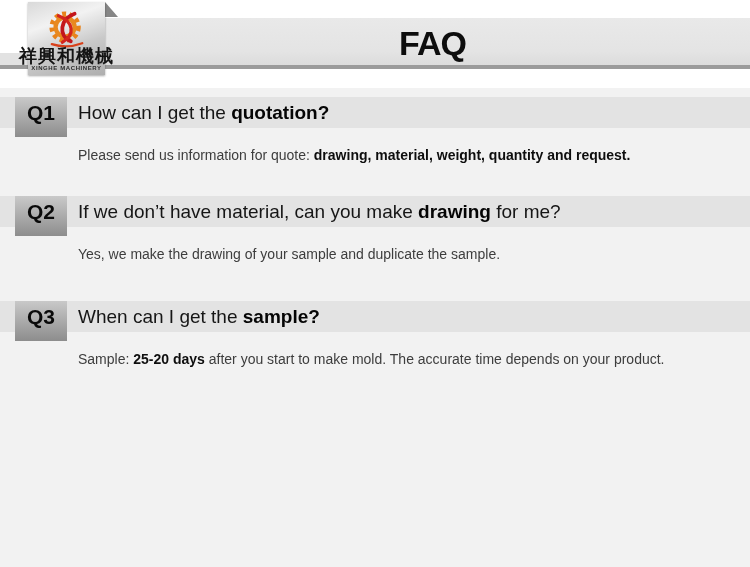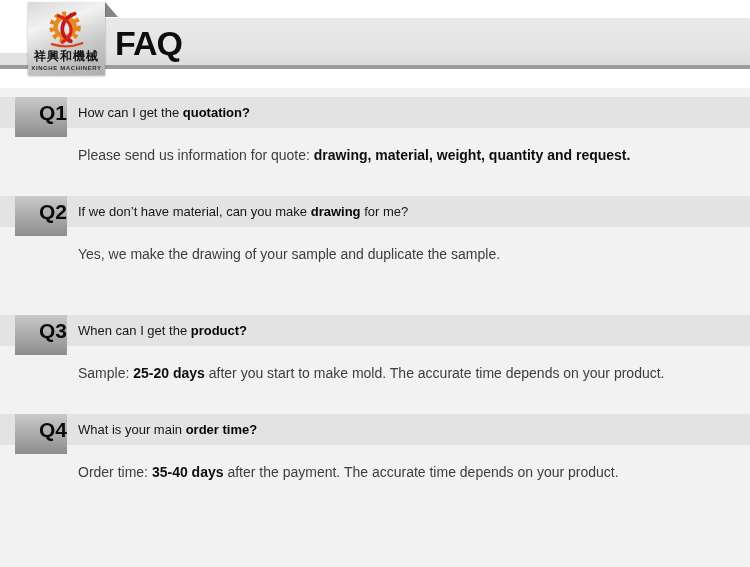--- a/index.html
+++ b/index.html
@@ -30,20 +30,21 @@
     background: #e2e2e2;
     border-bottom: 4px solid var(--title-bar-border, #9b9b9b);
   }
   .faq-title {
     padding-left: 87px;
     line-height: 50px;
     font-size: 34px;
     font-weight: 700;
     letter-spacing: -1px;
     color: #0d0d0d;
+    text-align: center;
   }
   .logo-plate {
     position: absolute;
     left: 28px; top: 2px;
     width: 77px; height: 73px;
     z-index: 2;
     background: linear-gradient(160deg, #d9d9d9 0%, #f2f2f2 30%, #c9c9c9 62%, #aeaeae 100%);
     box-shadow: 0 1px 2px rgba(0,0,0,0.35);
     display: flex;
     flex-direction: column;
@@ -54,21 +55,21 @@
   .corner-fold {
     position: absolute;
     left: 105px; top: 2px;
     width: 13px; height: 15px;
     background: #868686;
     clip-path: polygon(0 0, 100% 100%, 0 100%);
     z-index: 1;
   }
   .logo-gear { width: 44px; height: 38px; margin-bottom: 1px; }
   .brand-cn {
-    font-size: 12px;
+    font-size: 18px;
     font-weight: 700;
     color: #141414;
     letter-spacing: 1px;
     line-height: 15px;
     white-space: nowrap;
   }
   .brand-en {
     font-size: 6px;
     font-weight: 700;
     color: #2b2b2b;
@@ -77,43 +78,43 @@
     white-space: nowrap;
   }
 
   
   main {
     height: 479px;
     padding-top: 9px;
     background: var(--page-bg, #f2f2f2);
   }
   .faq-item { margin-bottom: 28px; }
-  .faq-item:nth-child(2) { margin-bottom: 48px; }
+  .faq-item:nth-child(2) { margin-bottom: 34px; }
   .faq-item:last-child { margin-bottom: 0; }
 
   .q-row {
     position: relative;
     height: 31px;
     background: var(--question-bar-bg, #e3e3e3);
   }
   .q-badge {
     position: absolute;
     left: 15px; top: 0;
     width: 52px; height: 40px;
     background: linear-gradient(180deg, var(--badge-top, #c9c9c9) 0%, var(--badge-bottom, #8e8e8e) 100%);
-    text-align: right;
+    text-align: center;
     line-height: 31px;
     font-size: 21px;
     font-weight: 700;
     color: #0a0a0a;
   }
   .q-text {
     padding-left: 78px;
     line-height: 31px;
-    font-size: 13px;
+    font-size: 19px;
     color: var(--question-text, #161616);
     white-space: nowrap;
   }
   .q-text .bold { font-weight: 700; color: #050505; }
 
   .a-text {
     margin: 15px 20px 0 78px;
     max-width: 660px;
     font-size: 14px;
     line-height: 25px;
@@ -160,25 +161,18 @@
     <div class="q-row">
       <div class="q-badge">Q2</div>
       <div class="q-text"><span class="seg">If we don’t have material, can you make </span><span class="seg bold">drawing</span><span class="seg"> for me?</span></div>
     </div>
     <p class="a-text"><span class="seg">Yes, we make the drawing of your sample and duplicate the sample.</span></p>
   </section>
 
   <section class="faq-item">
     <div class="q-row">
       <div class="q-badge">Q3</div>
-      <div class="q-text"><span class="seg">When can I get the </span><span class="seg bold">product?</span></div>
+      <div class="q-text"><span class="seg">When can I get the </span><span class="seg bold">sample?</span></div>
     </div>
     <p class="a-text"><span class="seg">Sample: </span><span class="seg bold">25-20 days</span><span class="seg"> after you start to make mold. The accurate time depends on your product.</span></p>
   </section>
 
-  <section class="faq-item">
-    <div class="q-row">
-      <div class="q-badge">Q4</div>
-      <div class="q-text"><span class="seg">What is your main </span><span class="seg bold">order time?</span></div>
-    </div>
-    <p class="a-text"><span class="seg">Order time: </span><span class="seg bold">35-40 days</span><span class="seg"> after the payment. The accurate time depends on your product.</span></p>
-  </section>
 </main>
 
 </body></html>

